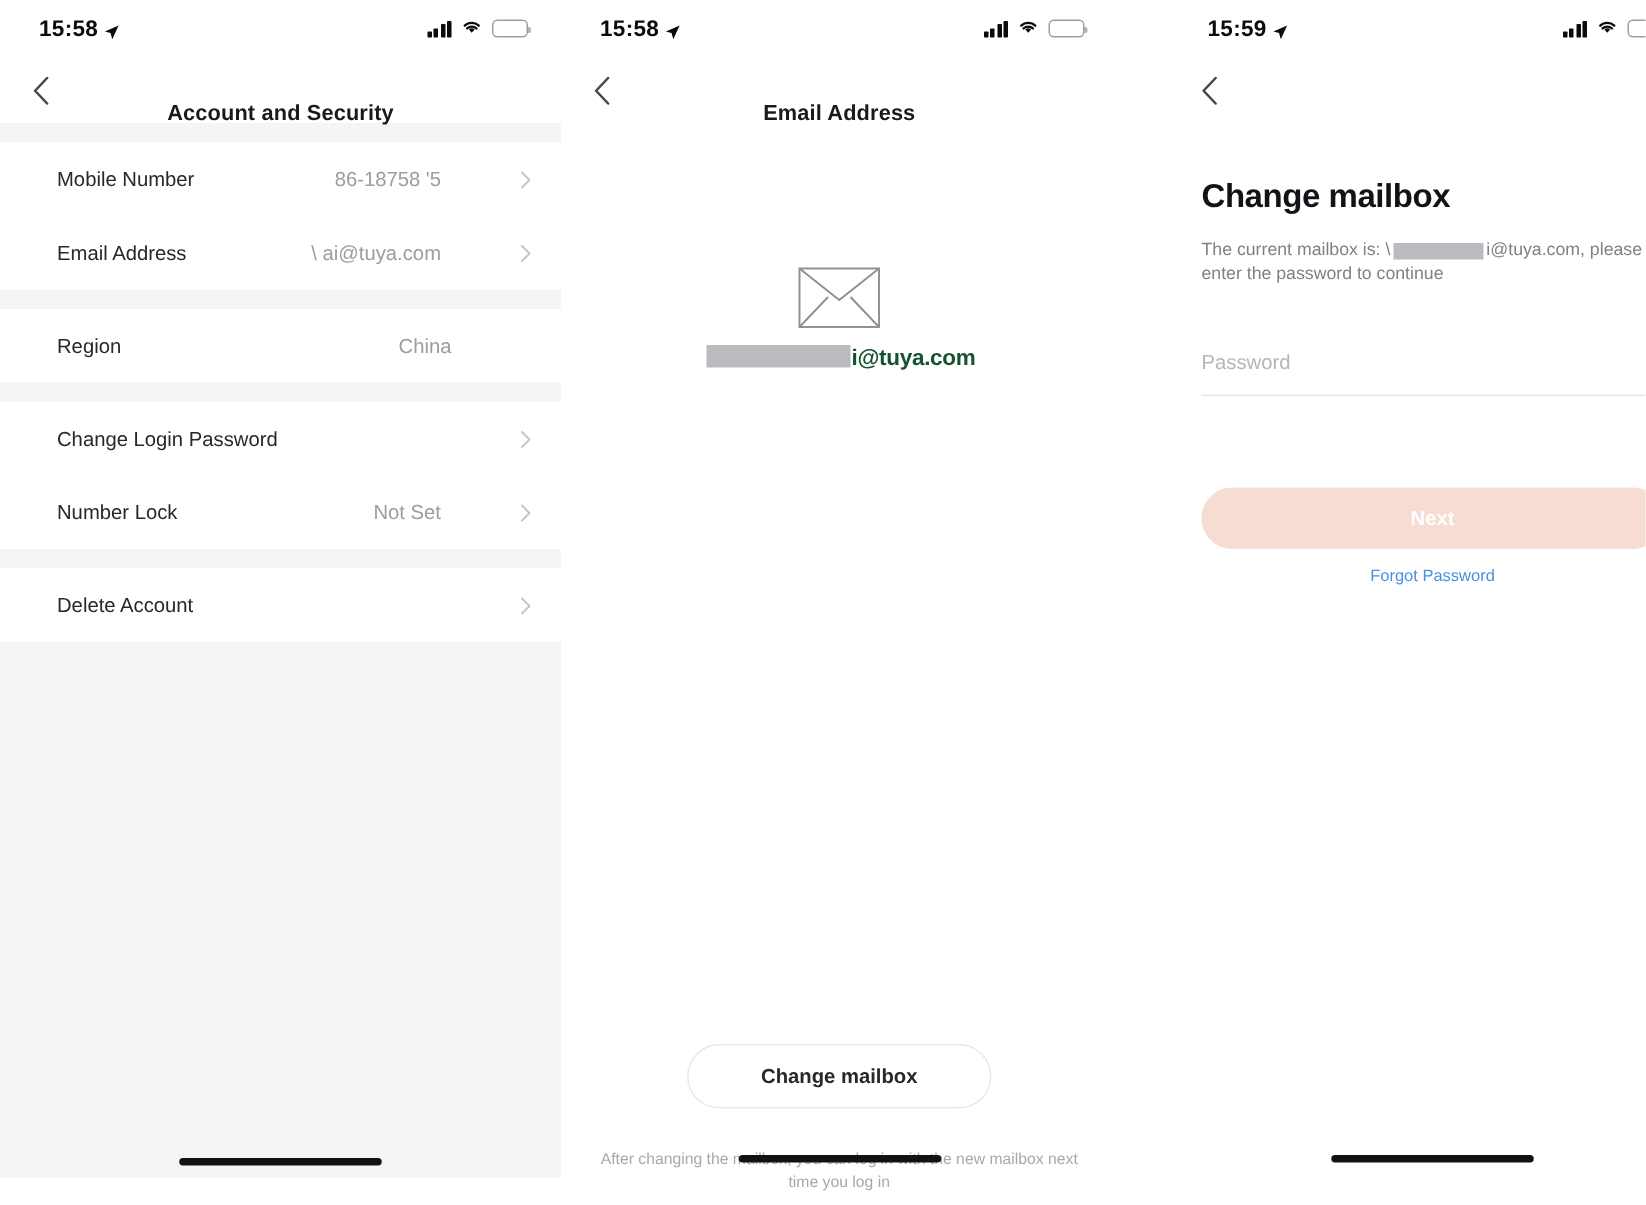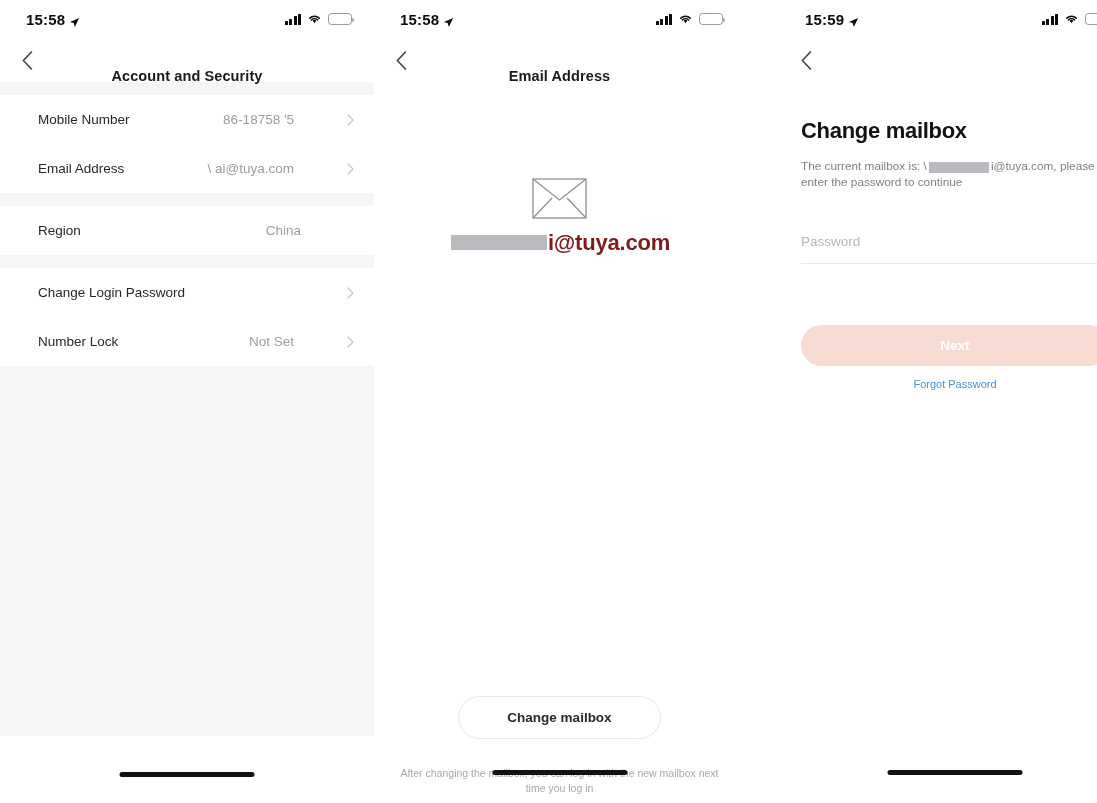--- a/index.html
+++ b/index.html
@@ -77,21 +77,21 @@
   
   .p2-body { position: relative; height: 100%; background:#fff; }
   .env-wrap { margin-top: 96px; display:flex; justify-content:center; }
   .env { width: 55px; height: 41px; }
   .your-mailbox {
     margin-top: 40px; text-align:center;
     font-size: 12.5px; color: #8e9095;
   }
   .email-big {
     margin-top: 11px; text-align:center;
-    font-size: 22px; font-weight: bold; color: #7f1d1d;
+    font-size: 15px; font-weight: bold; color: #14532d;
     letter-spacing: -0.2px;
     display:flex; align-items:center; justify-content:center;
   }
   .redact { display:inline-block; background:#b9bbbe; vertical-align:middle; }
   .redact.big { width: 96px; height: 15px; margin: 0 1px 2px 2px; }
   .btn-change-wrap { position:absolute; left:0; right:0; top: 518px; display:flex; justify-content:center; }
   .btn-change {
     width: 203px; height: 43px; border-radius: 22px;
     border: 1px solid #e7e8ea; background:#fff;
     display:flex; align-items:center; justify-content:center;
@@ -231,20 +231,29 @@
         <span class="lbl">Number Lock</span>
         <span class="val">Not Set</span>
         <span class="chev">
           <svg width="7" height="12" viewBox="0 0 7 12">
               <path d="M1 1 L6 6 L1 11" stroke="#c3c5c9" stroke-width="1.3" fill="none" stroke-linecap="round" stroke-linejoin="round"></path>
             </svg>
         </span>
       </div>
 
       <div class="gap"></div>
+      <div class="row">
+        <span class="lbl">Delete Account</span>
+        <span class="val"></span>
+        <span class="chev">
+          <svg width="7" height="12" viewBox="0 0 7 12">
+              <path d="M1 1 L6 6 L1 11" stroke="#c3c5c9" stroke-width="1.3" fill="none" stroke-linecap="round" stroke-linejoin="round"></path>
+            </svg>
+        </span>
+      </div>
 
       <div class="tail" style="height:357px;"></div>
     </div>
 
     <div class="home-ind"></div>
   </div>
 
   <div class="panel" id="panel2">
 
     <div class="statusbar">

